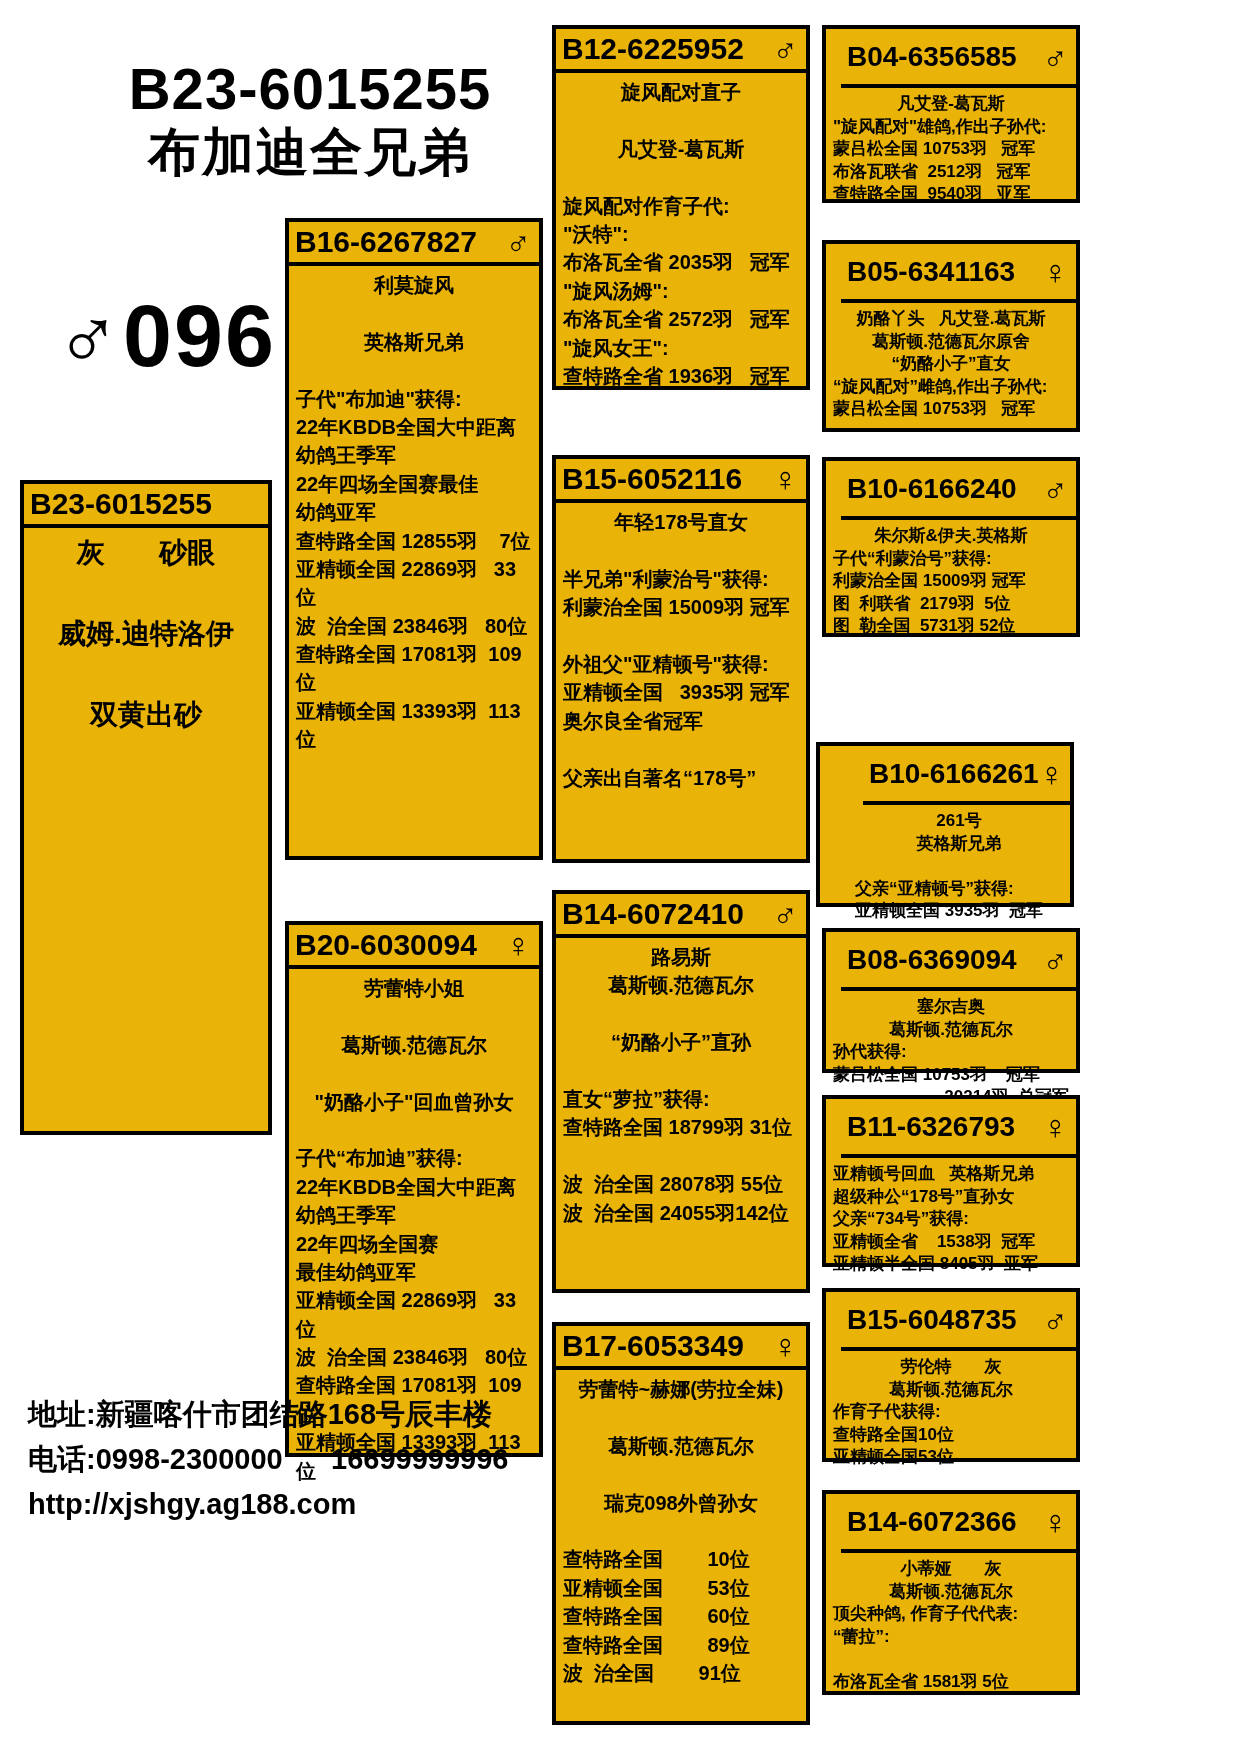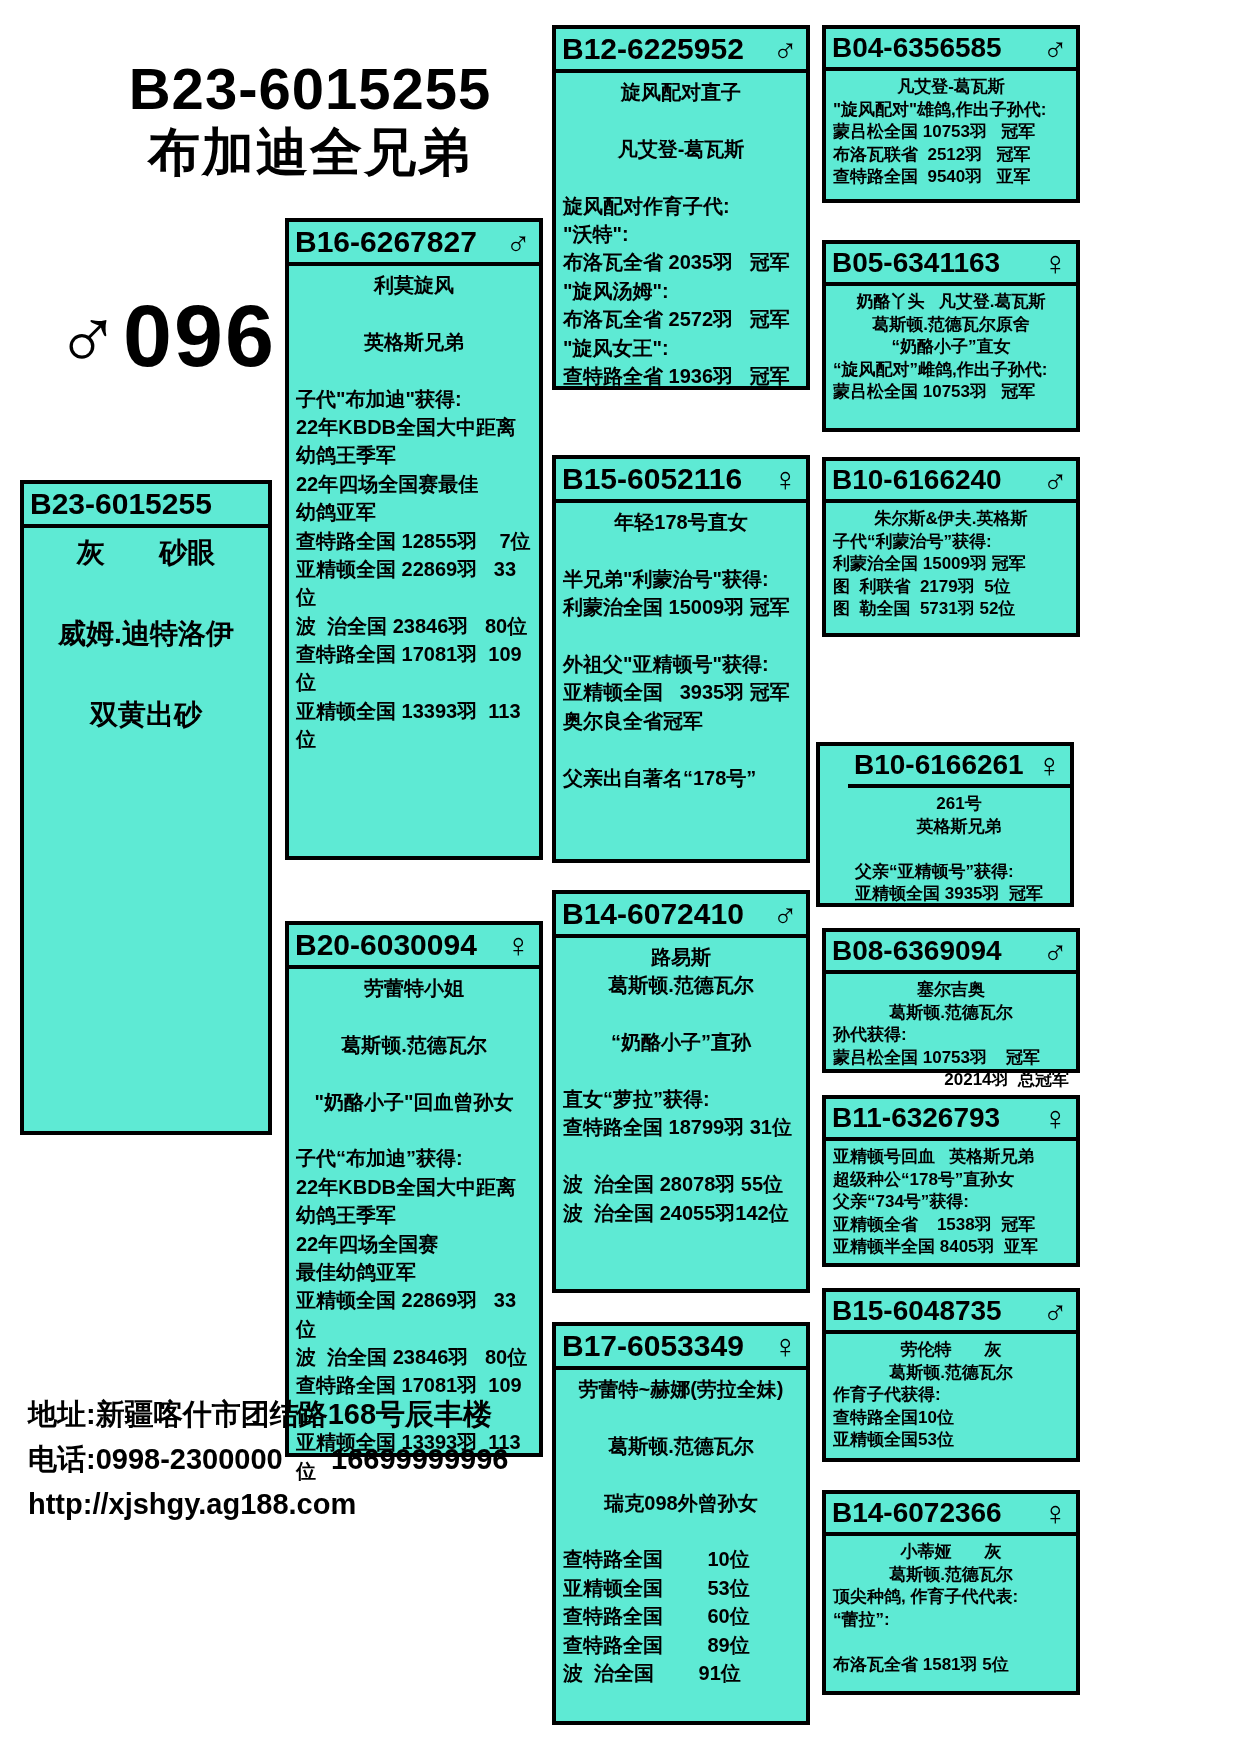--- a/index.html
+++ b/index.html
@@ -8,31 +8,31 @@
     font-family:"Liberation Sans","DejaVu Sans",sans-serif;
     font-weight:bold;color:#000;overflow:hidden;
   }
   
   .title1{position:absolute;left:90px;top:55px;width:440px;text-align:center;
     font-size:58px;letter-spacing:1px;}
   .title2{position:absolute;left:70px;top:118px;width:480px;text-align:center;
     font-size:52px;letter-spacing:2px;}
   .sexnum{position:absolute;left:55px;top:285px;font-size:88px;letter-spacing:2px;}
   
-  .pbox{position:absolute;border:4px solid #000;background:#5eead4;box-sizing:border-box;}
+  .pbox{position:absolute;border:4px solid #000;background:#eab308;box-sizing:border-box;}
   .phead{display:flex;align-items:center;justify-content:space-between;
     border-bottom:4px solid #000;padding:2px 8px 2px 6px;height:44px;box-sizing:border-box;}
   .ring{font-size:30px;letter-spacing:0px;white-space:nowrap;}
   .psex{font-size:34px;line-height:1;}
   .pbody{padding:5px 7px;}
   .pline{white-space:pre-wrap;min-height:1.42em;line-height:1.42;font-size:20px;}
   .pline.c{text-align:center;}
   .pline.r{text-align:right;}
   .dense .pline{font-size:17px;line-height:1.33;min-height:1.33em;}
-  .dense .phead{height:42px;}
+  .dense .phead{height:59px;margin-left:15px;}
   .dense .ring{font-size:28px;}
   .subjectbox .pline{font-size:28px;line-height:1.45;min-height:1.45em;}
   
   .box-subject{left:20px;top:480px;width:252px;height:655px;}
   .box-b16{left:285px;top:218px;width:258px;height:642px;}
   .box-b20{left:285px;top:921px;width:258px;height:536px;}
   .box-b12{left:552px;top:25px;width:258px;height:365px;}
   .box-b15a{left:552px;top:455px;width:258px;height:408px;}
   .box-b14a{left:552px;top:890px;width:258px;height:403px;}
   .box-b17{left:552px;top:1322px;width:258px;height:403px;}

